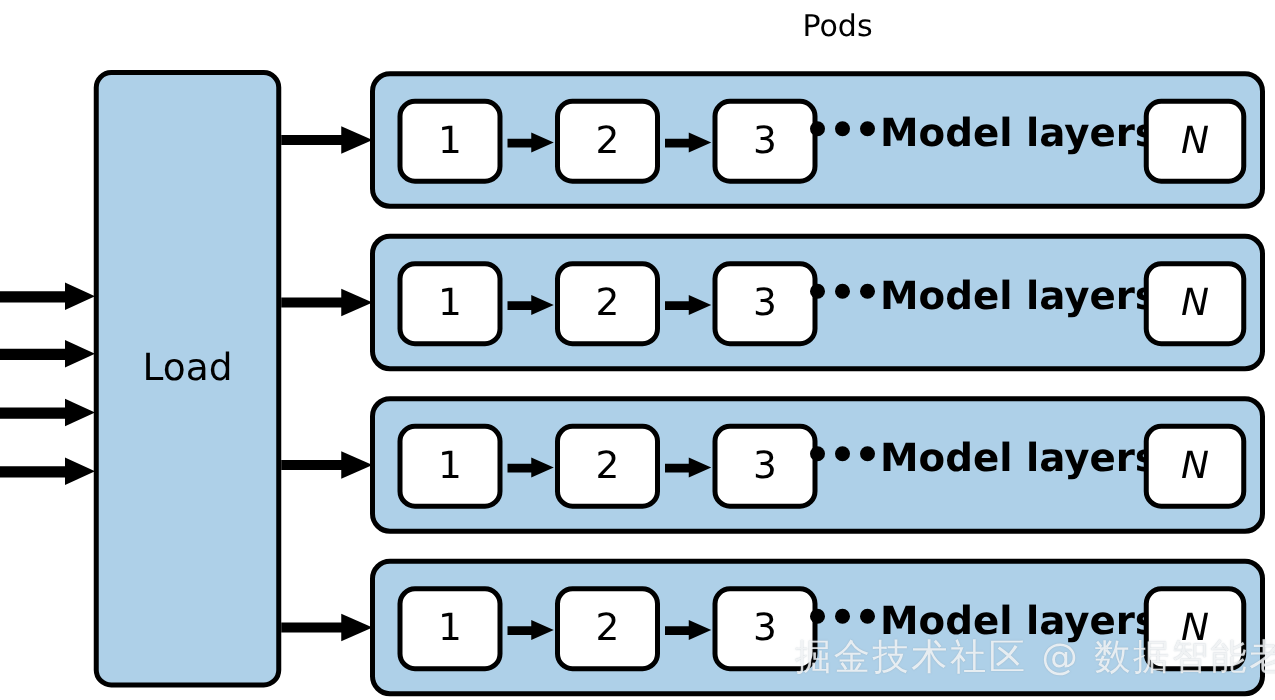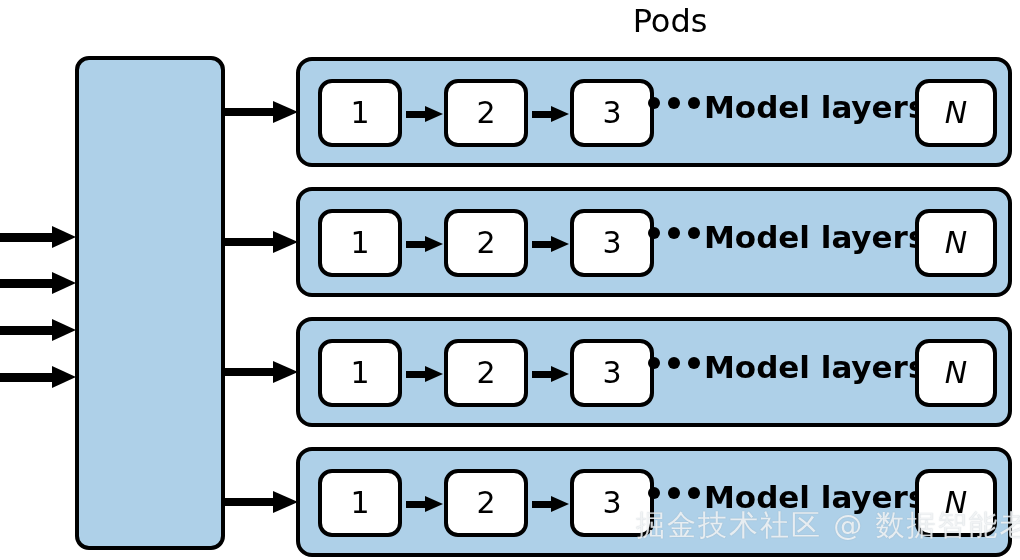--- a/index.html
+++ b/index.html
@@ -18,21 +18,21 @@
     overflow: hidden;
   }
 
   
   .pods-title {
     position: absolute;
     left: 560px;
     top: 2px;
     width: 220px;
     text-align: center;
-    font-size: 32px;
+    font-size: 24px;
     font-weight: 400;
     color: #000000;
     letter-spacing: 0px;
     line-height: 38px;
     white-space: nowrap;
   }
 
   
   .load-balancer {
     position: absolute;
@@ -232,20 +232,21 @@
     <div class="shaft"></div>
     <div class="head"></div>
   </div>
   <div class="in-arrow" style="top:366px;">
     <div class="shaft"></div>
     <div class="head"></div>
   </div>
 
   <div class="load-balancer">
     <div class="lb-label">
+      <span>Load</span>
     </div>
   </div>
 
   <div class="dist-arrow" style="top:101px;">
     <div class="shaft"></div>
     <div class="head"></div>
   </div>
   <div class="dist-arrow" style="top:231px;">
     <div class="shaft"></div>
     <div class="head"></div>

